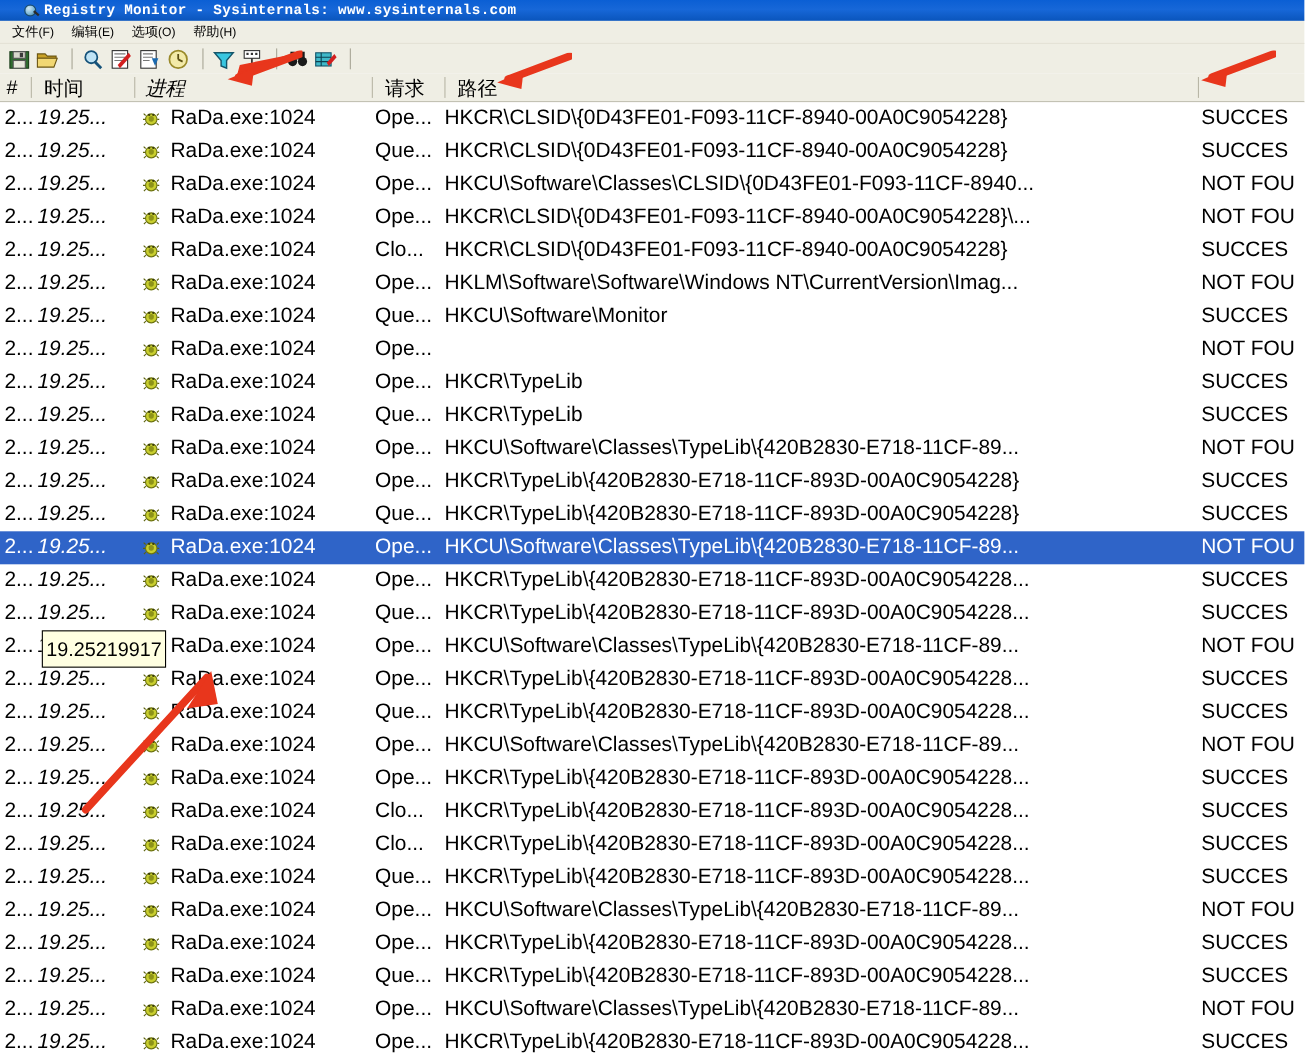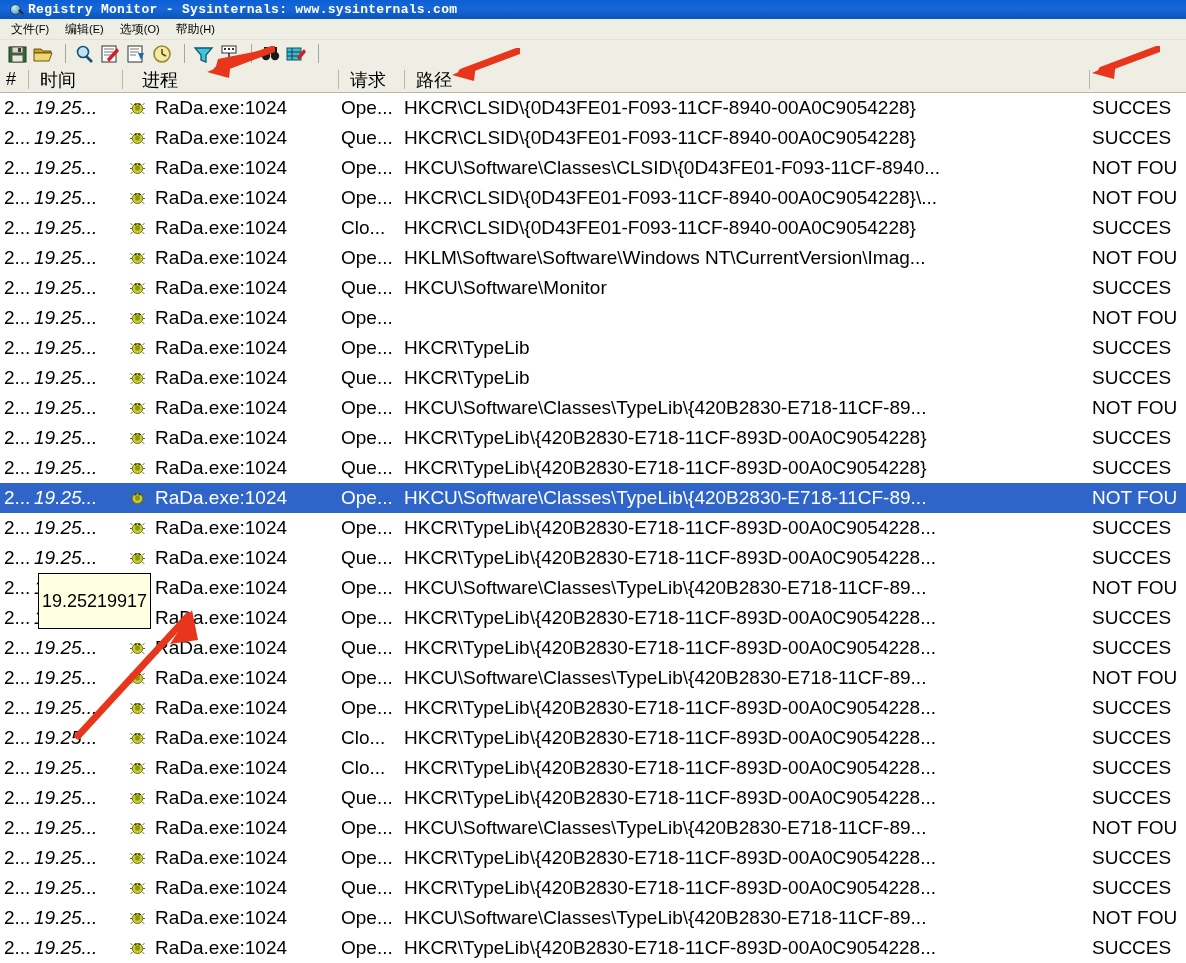--- a/index.html
+++ b/index.html
@@ -14,21 +14,21 @@
     overflow: hidden;
     position: relative;
   }
 
   
   #titlebar {
     height: 19px;
     background: linear-gradient(to bottom, #0b5fd4 0%, #1767d8 45%, #0a55bc 100%);
     display: flex;
     align-items: center;
-    padding: 0 8px;
+    padding: 0 20px;
     box-sizing: border-box;
   }
   #titlebar .tb-icon {
     width: 16px;
     height: 16px;
     margin: 0 3px 0 1px;
     position: relative;
     flex: 0 0 auto;
   }
   #titlebar .tb-icon .glass {
@@ -175,21 +175,21 @@
 
   
   #tooltip {
     position: absolute;
     left: 38px;
     top: 573px;
     background: #ffffe1;
     border: 1px solid #000000;
     font-size: 18px;
     line-height: 24px;
-    padding: 15px 3px;
+    padding: 4px 3px;
     color: #000;
     z-index: 30;
     white-space: nowrap;
   }
 
   
   .arrow {
     position: absolute;
     z-index: 40;
     pointer-events: none;
@@ -318,21 +318,21 @@
   </div>
 
   <div class="tb-sep"></div>
 </div>
 
 <div id="colheader">
   <div class="col-cell" style="left:6px;">#</div>
   <div class="col-div" style="left:28px;"></div>
   <div class="col-cell" style="left:40px;">时间</div>
   <div class="col-div" style="left:122px;"></div>
-  <div class="col-cell" style="left:142px;">进程</div>
+  <div class="col-cell" style="left:132px;font-style:italic;">进程</div>
   <div class="col-div" style="left:338px;"></div>
   <div class="col-cell" style="left:350px;">请求</div>
   <div class="col-div" style="left:404px;"></div>
   <div class="col-cell" style="left:416px;">路径</div>
   <div class="col-div" style="left:1089px;"></div>
   <div class="col-cell" style="left:1100px;margin-top:30px;">结果</div>
 </div>
 
 <div id="rows">
     <div class="row">

